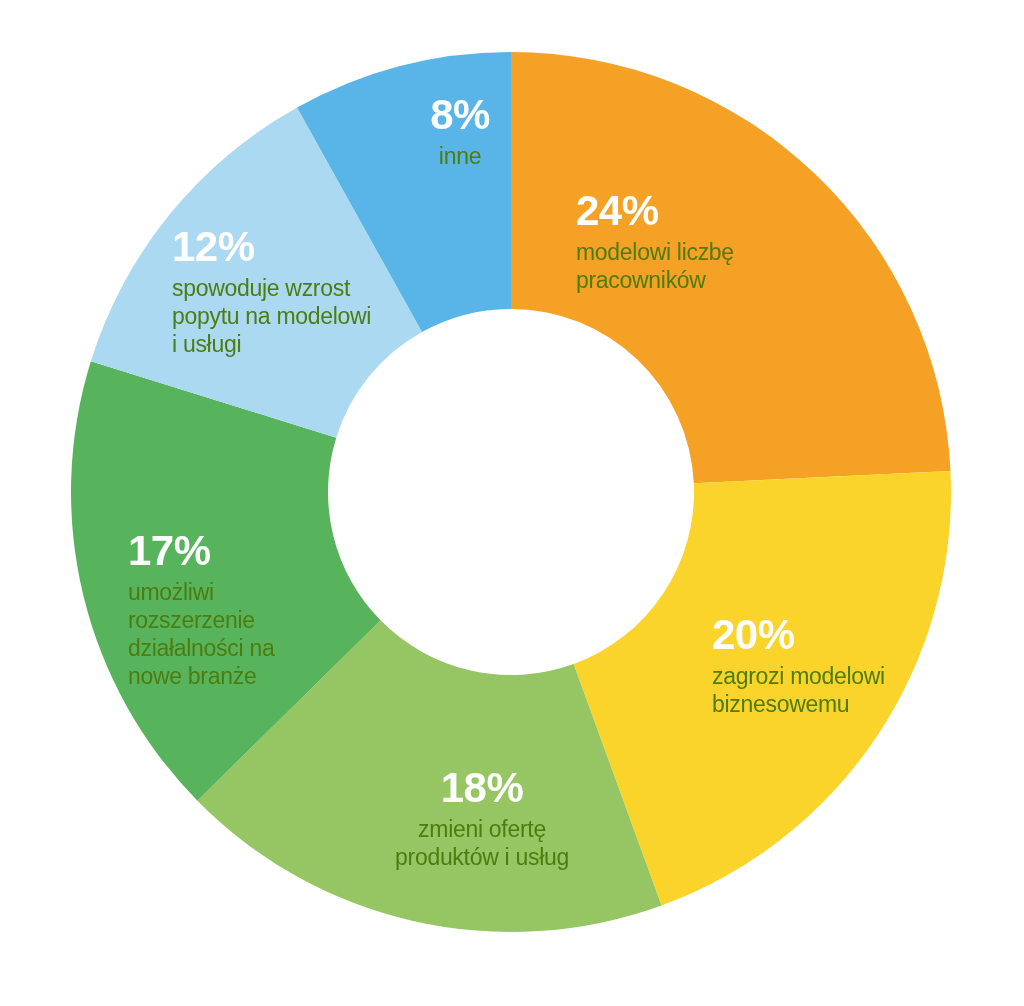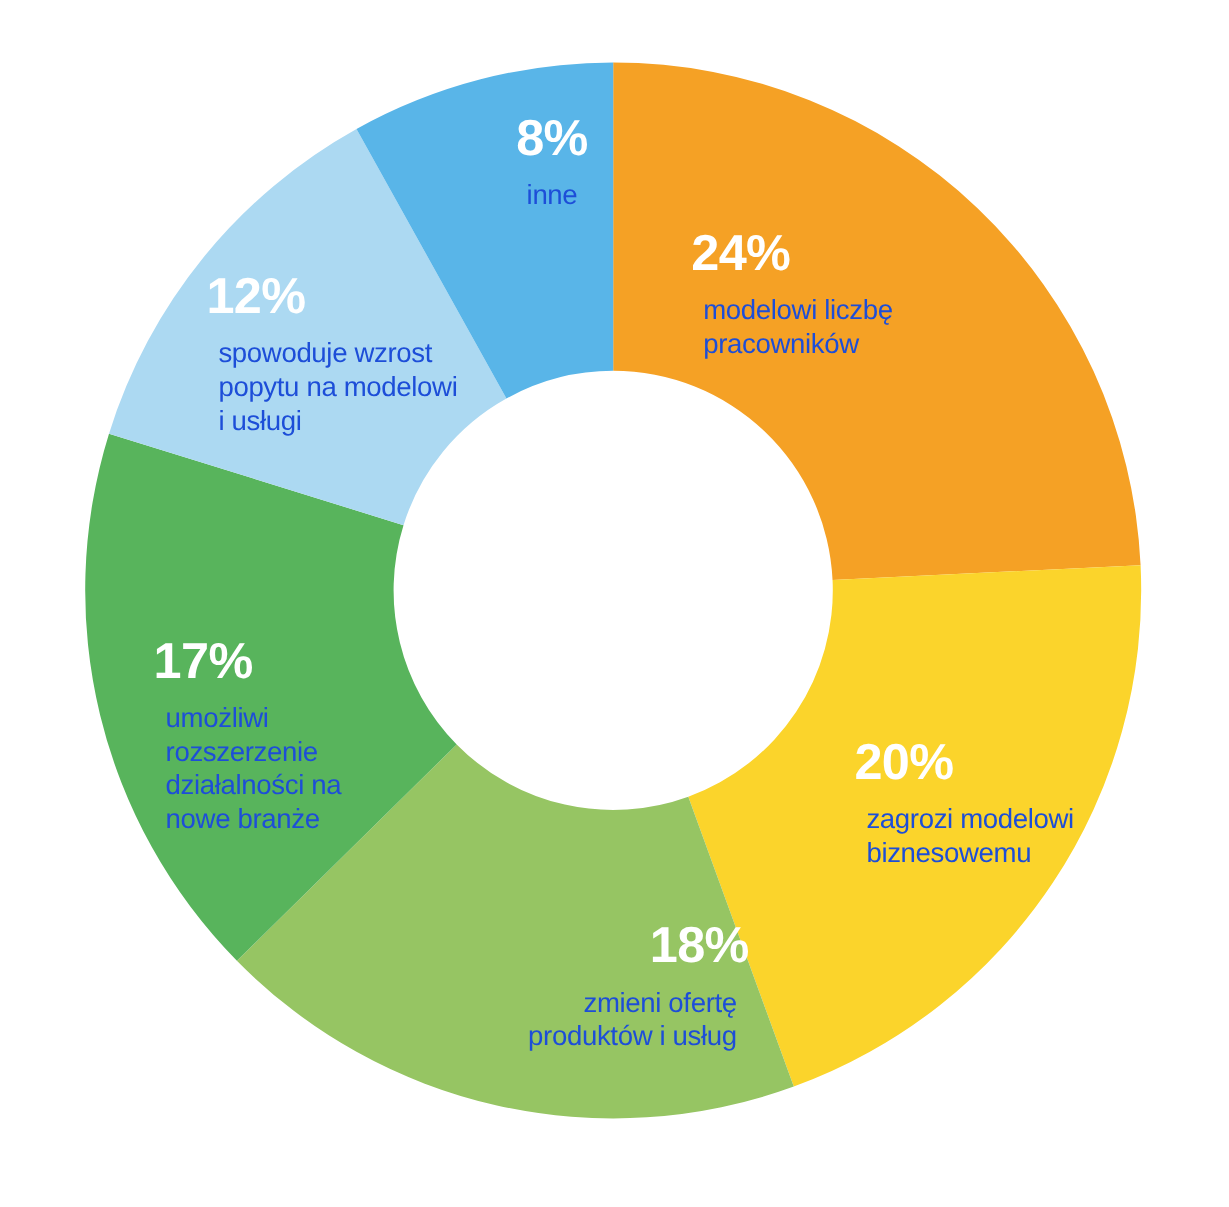--- a/index.html
+++ b/index.html
@@ -39,29 +39,29 @@
     color: #ffffff;
     letter-spacing: -0.5px;
     margin: 0 0 4px 0;
     white-space: nowrap;
   }
   .seg-desc {
     font-family: "Liberation Sans", sans-serif;
     font-weight: normal;
     font-size: 23px;
     line-height: 28px;
-    color: #1d4ed8;
+    color: #4d7c0f;
     letter-spacing: -0.3px;
-    margin: 10px;
+    margin: 0;
     white-space: pre-line;
   }
   
   #label-orange { left: 576px; top: 188px; width: 250px; }
   #label-yellow { left: 712px; top: 612px; width: 250px; }
-  #label-lightgreen { left: 364px; top: 765px; width: 260px; text-align: right; }
+  #label-lightgreen { left: 352px; top: 765px; width: 260px; text-align: center; }
   #label-green { left: 128px; top: 528px; width: 220px; }
   #label-lightblue { left: 172px; top: 224px; width: 230px; }
   #label-blue { left: 380px; top: 92px; width: 160px; text-align: center; }
   #label-blue .seg-pct { text-align: center; }
   #label-blue .seg-desc { text-align: center; }
 </style>
 </head>
 <body>
 
 <div id="chart-root">

